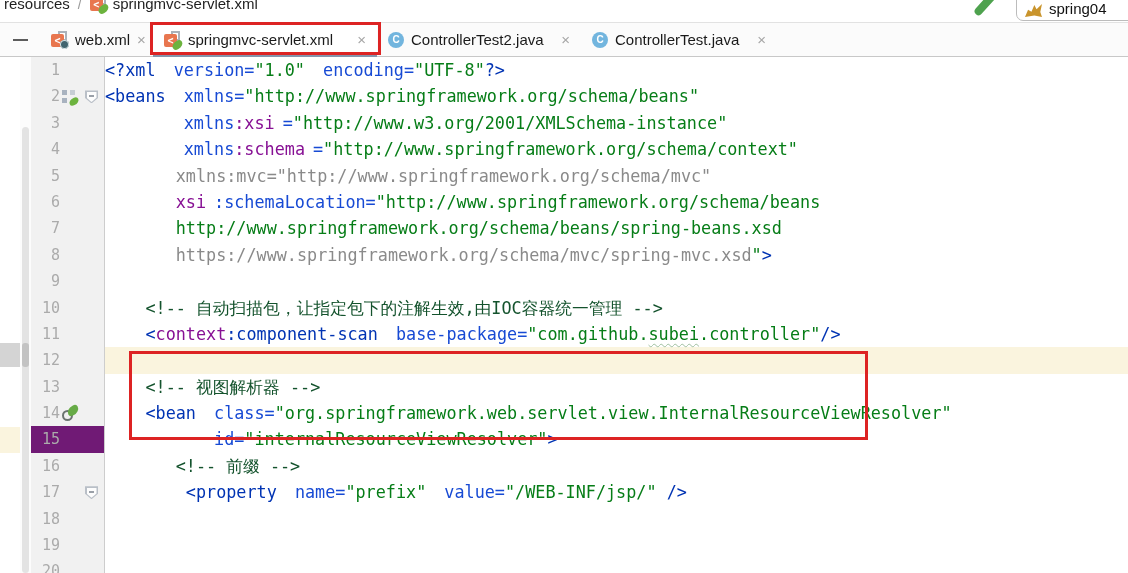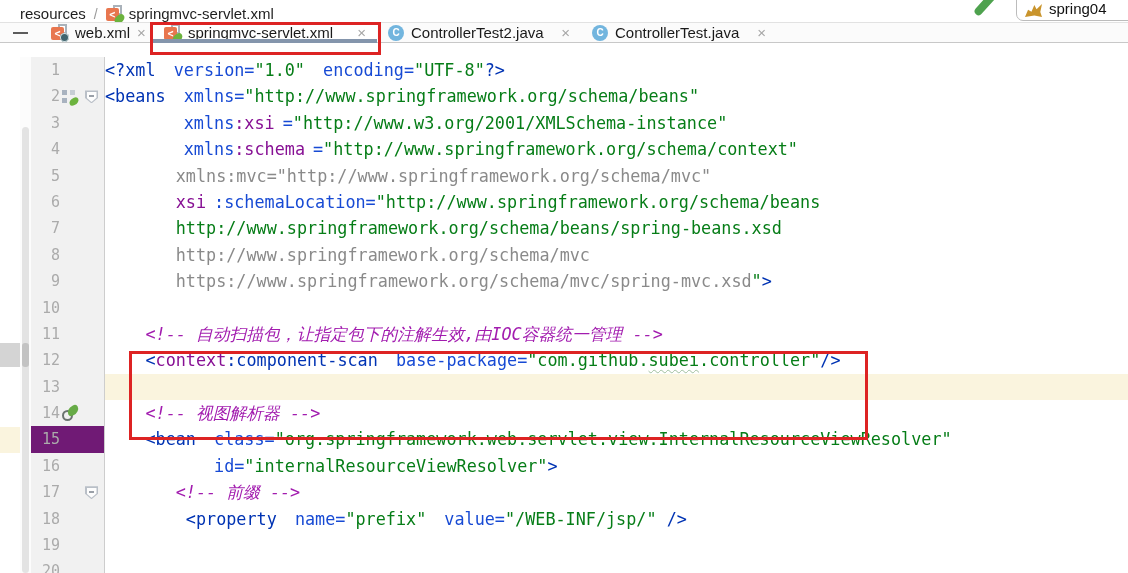--- a/index.html
+++ b/index.html
@@ -1,36 +1,36 @@
 <!DOCTYPE html>
 <html><head>
 <meta charset="utf-8">
 <style>
   *{box-sizing:border-box;margin:0;padding:0;}
   html,body{width:1128px;height:573px;}
   body{position:relative;overflow:hidden;background:#fff;font-family:"Liberation Sans",sans-serif;}
 
   
   .breadcrumbs{position:absolute;left:0;top:0;width:1040px;height:22px;background:#fff;overflow:hidden;
-    display:flex;align-items:flex-end;padding-left:20px;z-index:2;}
+    display:flex;align-items:flex-start;padding-left:4px;z-index:2;}
   .bc-inner{display:flex;align-items:center;gap:6px;margin-top:-5px;}
   .bc-item{font-size:15px;color:#1f1f1f;white-space:nowrap;}
   .bc-sep{font-size:14px;color:#9a9a9a;padding:0 2px;}
 
   
   .build-frag{position:absolute;left:972px;top:-8px;width:30px;height:28px;z-index:4;}
   .build-frag .bar{position:absolute;left:10px;top:-4px;width:8px;height:30px;background:#4ea24e;border-radius:4px;transform:rotate(42deg);}
   .run-combo{position:absolute;left:1016px;top:-8px;width:126px;height:29px;background:#fff;
     border:1px solid #bcbcbc;border-radius:7px;z-index:5;display:flex;align-items:flex-end;padding:0 8px 3px 8px;gap:7px;}
   .tomcat{width:17px;height:13px;background:#c9942c;
     clip-path:polygon(0 100%,18% 45%,38% 60%,55% 8%,68% 40%,100% 0,90% 62%,100% 100%,55% 88%);}
   .run-label{font-size:15px;color:#111;white-space:nowrap;}
 
   
-  .tabbar{position:absolute;left:0;top:22px;width:1128px;height:21px;background:#fbfbfb;
+  .tabbar{position:absolute;left:0;top:22px;width:1128px;height:35px;background:#fbfbfb;
     border-top:1px solid #e2e2e2;border-bottom:1px solid #c8c8c8;display:flex;align-items:stretch;z-index:1;}
   .hide-btn{width:40px;display:flex;align-items:center;justify-content:center;}
   .hide-bar{width:15px;height:2px;background:#5c5c5c;}
   .tab-list{display:flex;align-items:stretch;}
   .tab{position:relative;display:flex;align-items:center;gap:7px;padding:0 11px;background:transparent;}
   .tab.active{background:#fff;}
   .tab-label{font-size:15px;color:#1a1a1a;white-space:nowrap;flex:1;}
   .tab-close{font-size:15px;color:#a6a6a6;line-height:1;}
   .tab-underline{position:absolute;left:0;right:0;bottom:-1px;height:4px;background:#8495ac;}
 
@@ -61,21 +61,21 @@
   .crow{height:26.4px;line-height:26.4px;white-space:pre;font-family:"DejaVu Sans Mono",monospace;font-size:16.8px;color:#000;}
   .crow.hl{background:#faf4de;}
   .hl-strip{position:absolute;left:0;top:369.6px;width:20px;height:26.4px;background:#faf4de;}
 
   .sg-tag{color:#0033b3;}
   .sg-attr{color:#174ad4;margin-left:8px;}
   .sg-ns{color:#871094;}
   .sg-str{color:#067d17;}
   .sg-strw{color:#067d17;text-decoration:underline wavy 1px #9fbf9f;text-underline-offset:3px;}
   .sg-gray{color:#8a8a8a;}
-  .sg-com{color:#a21caf;font-style:italic;text-align:right;}
+  .sg-com{color:#14532d;text-align:right;}
   .sg-pln{color:#080808;}
 
   
   .gicon{position:absolute;left:31px;top:6px;width:16px;height:16px;}
   .spring-beans-icon::before{content:"";position:absolute;left:0;top:1px;width:5px;height:5px;background:#a8b2bf;
     box-shadow:8px 0 0 #c6cdd4,0 8px 0 #a8b2bf;}
   .spring-beans-icon::after{content:"";position:absolute;right:-1px;bottom:0;width:10px;height:7px;background:#6cb33e;
     border-radius:60% 40% 60% 40%;transform:rotate(-25deg);}
   .spring-scan-icon::before{content:"";position:absolute;left:0;bottom:1px;width:7px;height:7px;border:2px solid #6b7470;border-radius:50%;}
   .spring-scan-icon::after{content:"";position:absolute;right:-1px;top:0;width:12px;height:9px;background:#67ab47;
@@ -228,21 +228,20 @@
       </div>
     </div>
   <div class="codearea">
       <div class="crow"><span class="sg-tag">&lt;?xml </span><span class="sg-attr">version=</span><span class="sg-str">"1.0"</span><span class="sg-pln"> </span><span class="sg-attr">encoding=</span><span class="sg-str">"UTF-8"</span><span class="sg-tag">?&gt;</span></div>
       <div class="crow"><span class="sg-tag">&lt;beans </span><span class="sg-attr">xmlns=</span><span class="sg-str">"http://www.springframework.org/schema/beans"</span></div>
       <div class="crow"><span class="sg-pln">       </span><span class="sg-attr">xmlns</span><span class="sg-ns">:xsi</span><span class="sg-attr">=</span><span class="sg-str">"http://www.w3.org/2001/XMLSchema-instance"</span></div>
       <div class="crow"><span class="sg-pln">       </span><span class="sg-attr">xmlns</span><span class="sg-ns">:schema</span><span class="sg-attr">=</span><span class="sg-str">"http://www.springframework.org/schema/context"</span></div>
       <div class="crow"><span class="sg-gray">       xmlns:mvc="http://www.springframework.org/schema/mvc"</span></div>
       <div class="crow"><span class="sg-pln">       </span><span class="sg-ns">xsi</span><span class="sg-attr">:schemaLocation=</span><span class="sg-str">"http://www.springframework.org/schema/beans</span></div>
       <div class="crow"><span class="sg-str">       http://www.springframework.org/schema/beans/spring-beans.xsd</span></div>
-      <div class="crow"><span class="sg-gray">       http://www.springframework.org/schema/mvc</span></div>
       <div class="crow"><span class="sg-gray">       https://www.springframework.org/schema/mvc/spring-mvc.xsd</span><span class="sg-str">"</span><span class="sg-tag">&gt;</span></div>
       <div class="crow"></div>
       <div class="crow"><span class="sg-pln">    </span><span class="sg-com">&lt;!-- 自动扫描包，让指定包下的注解生效,由IOC容器统一管理 --&gt;</span></div>
       <div class="crow"><span class="sg-pln">    </span><span class="sg-tag">&lt;</span><span class="sg-ns">context</span><span class="sg-tag">:component-scan </span><span class="sg-attr">base-package=</span><span class="sg-str">"com.github.</span><span class="sg-strw">subei</span><span class="sg-str">.controller"</span><span class="sg-tag">/&gt;</span></div>
       <div class="crow hl"></div>
       <div class="crow"><span class="sg-pln">    </span><span class="sg-com">&lt;!-- 视图解析器 --&gt;</span></div>
       <div class="crow"><span class="sg-pln">    </span><span class="sg-tag">&lt;bean </span><span class="sg-attr">class=</span><span class="sg-str">"org.springframework.web.servlet.view.InternalResourceViewResolver"</span></div>
       <div class="crow"><span class="sg-pln">          </span><span class="sg-attr">id=</span><span class="sg-str">"internalResourceViewResolver"</span><span class="sg-tag">&gt;</span></div>
       <div class="crow"><span class="sg-pln">       </span><span class="sg-com">&lt;!-- 前缀 --&gt;</span></div>
       <div class="crow"><span class="sg-pln">        </span><span class="sg-tag">&lt;property </span><span class="sg-attr">name=</span><span class="sg-str">"prefix"</span><span class="sg-pln"> </span><span class="sg-attr">value=</span><span class="sg-str">"/WEB-INF/jsp/" </span><span class="sg-tag">/&gt;</span></div>

